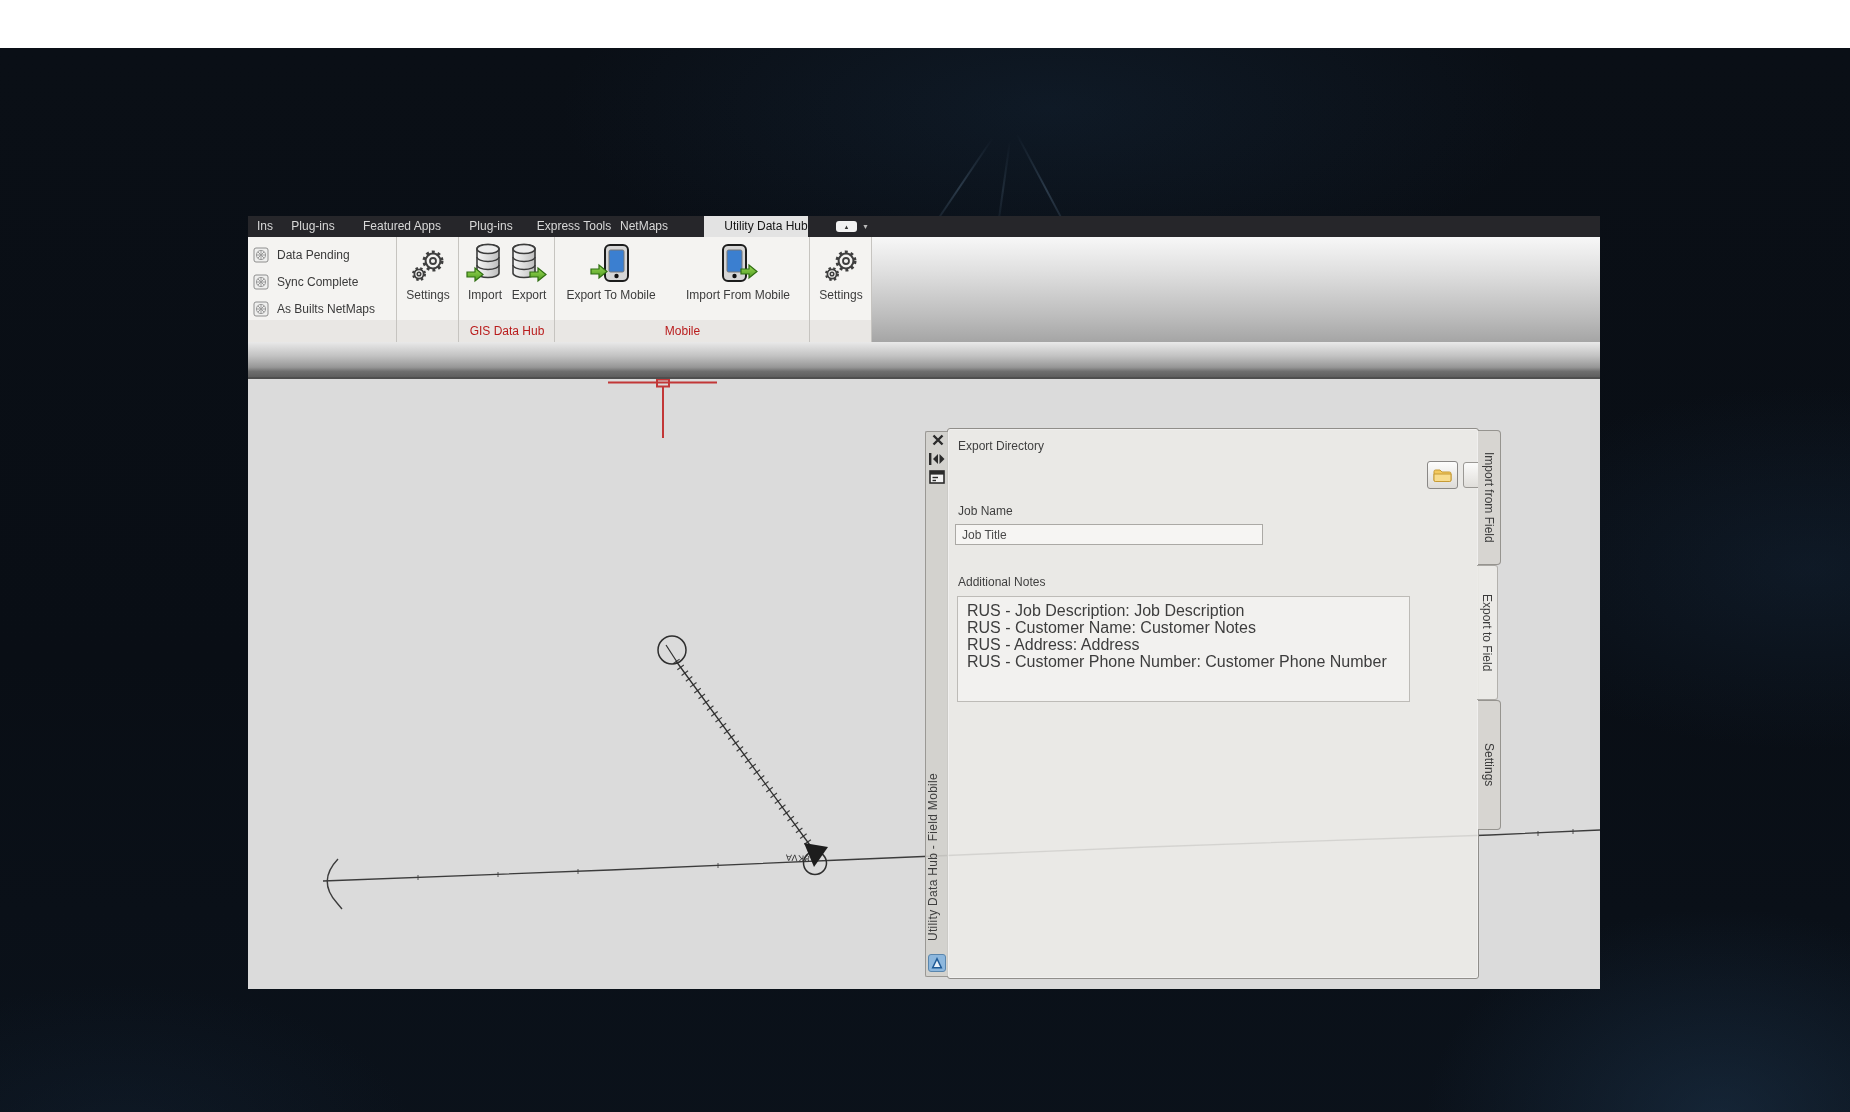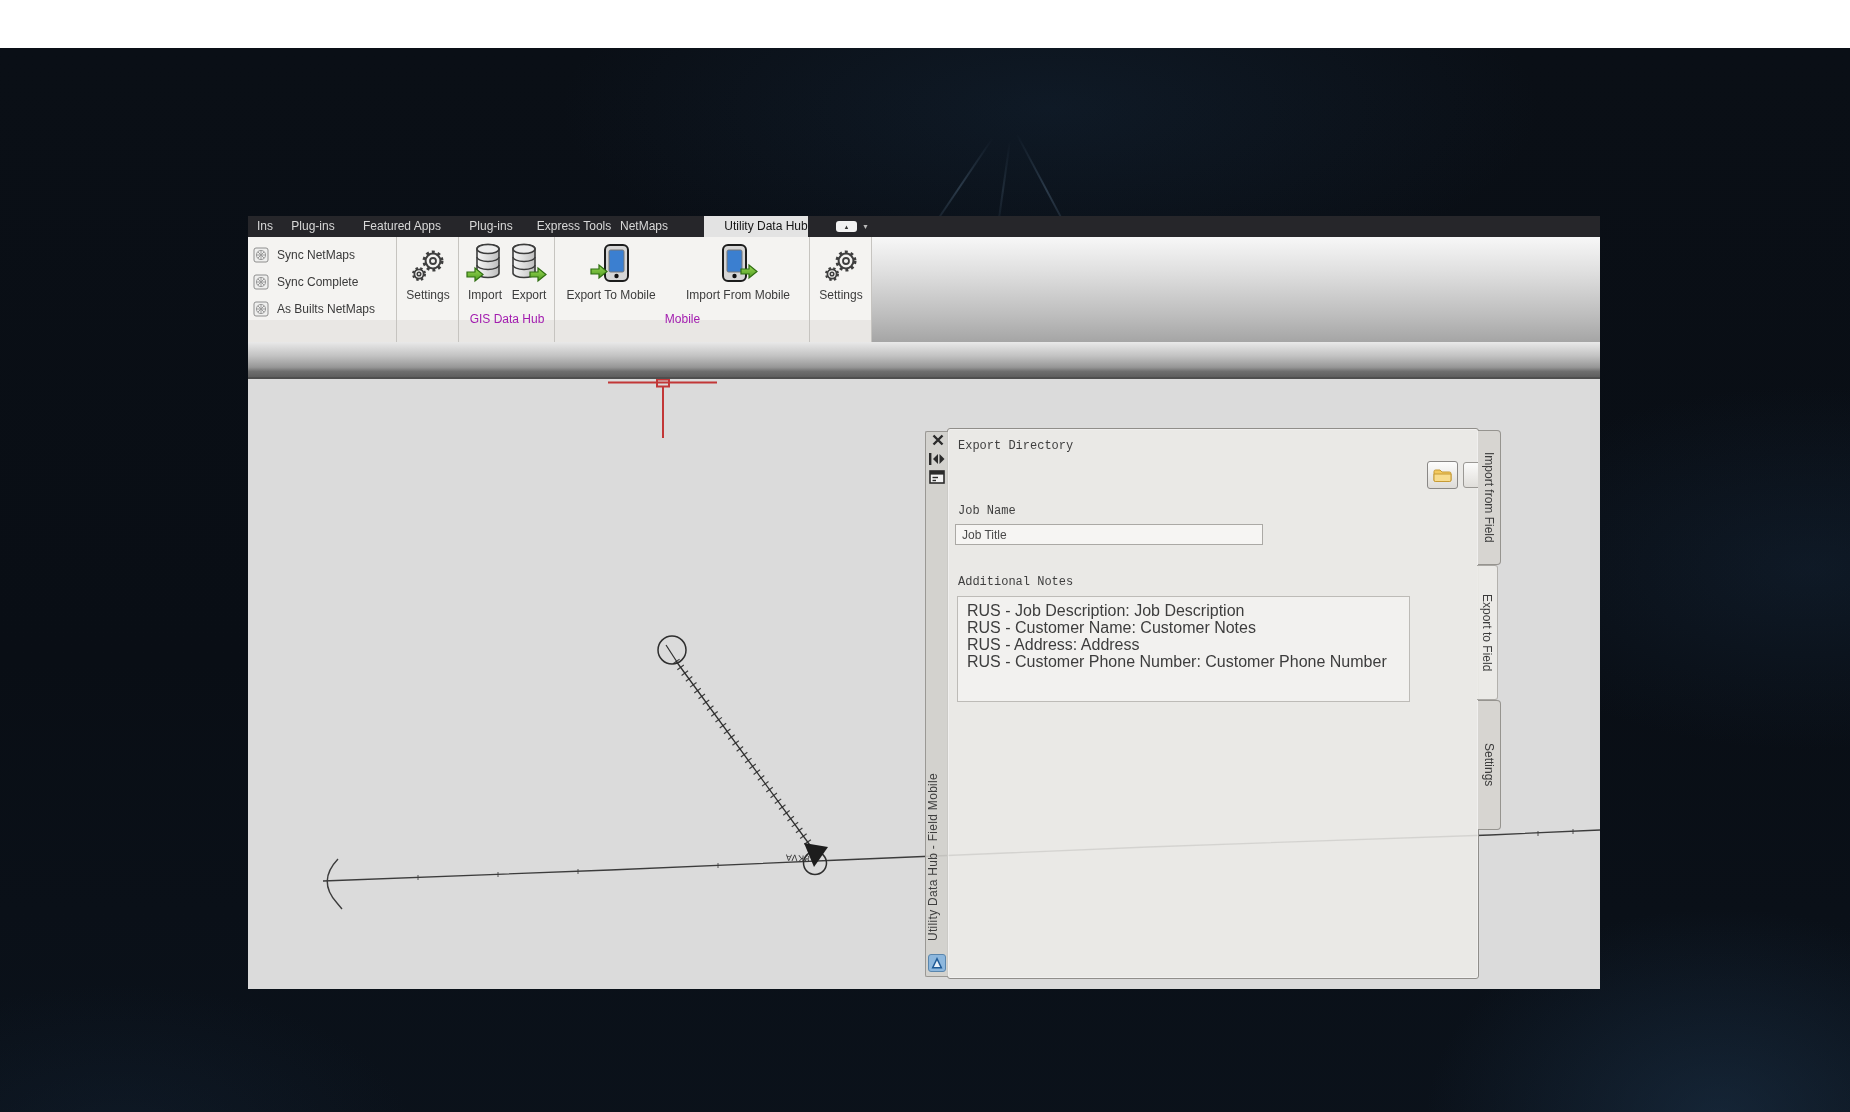--- a/index.html
+++ b/index.html
@@ -26,21 +26,21 @@
   .rtab { position:absolute; top:0; height:21px; line-height:21px; font-size:12px; color:#d8d8d8; text-align:center; cursor:default; }
   .rtab.active { background:#e3e3e3; color:#141414;padding-left:20px; }
   .ribbon-toggle { position:absolute; left:588px; top:0; height:21px; display:flex; align-items:center; gap:5px; }
   .pillbtn { width:21px; height:11px; background:#f2f2f2; border-radius:3px; display:flex; align-items:center; justify-content:center; font-size:6px; color:#333; }
   .caret { font-size:7px; color:#b9b9b9; }
 
   
   .ribbon { position:absolute; left:0; top:21px; width:624px; height:105px; background:#f4f3f1; }
   .label-strip { position:absolute; left:0; bottom:0; width:624px; height:22px; background:#e9e7e4; }
   .panel { position:absolute; top:0; height:105px; border-right:1px solid #c6c4c0; }
-  .plabel { position:absolute; bottom:12px; height:22px; line-height:22px; text-align:center; font-size:12px; color:#a21caf; }
+  .plabel { position:absolute; bottom:0; height:22px; line-height:22px; text-align:center; font-size:12px; color:#b91c1c; }
   .sync-btn { position:absolute; left:5px; display:flex; align-items:center; gap:8px; font-size:12px; color:#3a3a3a; height:17px; }
   .sync-btn svg { flex:0 0 auto; }
   .bigbtn { position:absolute; top:3px; text-align:center; }
   .bigbtn .ic { height:45px; display:flex; align-items:flex-end; justify-content:center; }
   .bigbtn .bl { font-size:12px; color:#3c3c3c; margin-top:3px; white-space:nowrap; }
 
   .ribbon-right { position:absolute; left:624px; top:21px; width:728px; height:105px;
     background:linear-gradient(180deg,#f7f7f7 0%, #dedede 35%, #bdbdbd 75%, #a5a5a5 100%); }
   .band { position:absolute; left:0; top:126px; width:1352px; height:37px;
     background:linear-gradient(180deg,#e9e9e9 0%, #c2c2c2 40%, #979797 72%, #6e6e6e 84%, #5e5e5e 100%);
@@ -57,21 +57,21 @@
   .pal-strip { position:absolute; left:0; top:3px; width:23px; height:546px;
     background:rgba(210,208,204,.90); border:1px solid #9a9894; border-right:none; border-radius:2px 0 0 2px; }
   .pal-x { position:absolute; left:6px; top:5px; width:14px; height:14px; cursor:pointer; }
   .pal-ah { position:absolute; left:3px; top:24px; }
   .pal-pr { position:absolute; left:4px; top:42px; }
   .vtitle { position:absolute; left:1px; top:328px; width:21px; height:202px;
     writing-mode:vertical-rl; transform:rotate(180deg); text-align:center;
     font-size:12px; color:#3e3e3e; letter-spacing:.3px; white-space:nowrap; }
   .pal-logo { position:absolute; left:3px; top:526px; }
 
-  .flabel { position:absolute; color:#3f3f3f; font-size:12px;font-family:Liberation Mono, monospace; }
+  .flabel { position:absolute; color:#3f3f3f; font-size:12px; }
   .tinput { position:absolute; background:#f6f5f3; border:1px solid #aba9a5; color:#3a3a3a;
     font-size:12px; font-family:"Liberation Sans",sans-serif; padding:0 6px; line-height:20px; }
   .folderbtn { position:absolute; left:502px; top:33px; width:31px; height:28px;
     background:linear-gradient(180deg,#fdfdfc,#dddbd7); border:1px solid #8a8886; border-radius:3px;
     display:flex; align-items:center; justify-content:center; cursor:pointer; }
   .sliverbtn { position:absolute; left:538px; top:34px; width:18px; height:26px;
     background:linear-gradient(180deg,#fbfbfa,#e0deda); border:1px solid #9a9894; border-radius:3px; }
   .noteslist { position:absolute; left:32px; top:168px; width:453px; height:106px;
     background:#f2f1ef; border:1px solid #bdbbb7; padding:5px 0 0 9px; overflow:hidden; }
   .noteslist div { font-size:16px; color:#3d3d3d; line-height:17px; white-space:nowrap; }
@@ -109,21 +109,21 @@
     <div class="ribbon">
       <div class="label-strip"></div>
 
       <div class="panel" style="left:0;width:149px">
         <div class="sync-btn" style="top:9px">
           <svg width="16" height="16" viewBox="0 0 16 16">
               <rect x="1" y="1" width="14" height="14" rx="2" fill="#efefee" stroke="#8e8e8e"></rect>
               <circle cx="8" cy="8" r="4.6" fill="none" stroke="#9a9a9a"></circle>
               <path d="M8 3.4 V12.6 M3.4 8 H12.6 M4.8 4.8 L11.2 11.2 M11.2 4.8 L4.8 11.2" stroke="#9a9a9a" stroke-width="1"></path>
             </svg>
-          <span>Sync NetMaps</span>
+          <span>Data Pending</span>
         </div>
         <div class="sync-btn" style="top:36px">
           <svg width="16" height="16" viewBox="0 0 16 16">
               <rect x="1" y="1" width="14" height="14" rx="2" fill="#efefee" stroke="#8e8e8e"></rect>
               <circle cx="8" cy="8" r="4.6" fill="none" stroke="#9a9a9a"></circle>
               <path d="M8 3.4 V12.6 M3.4 8 H12.6 M4.8 4.8 L11.2 11.2 M11.2 4.8 L4.8 11.2" stroke="#9a9a9a" stroke-width="1"></path>
             </svg>
           <span>Sync Complete</span>
         </div>
         <div class="sync-btn" style="top:63px">

